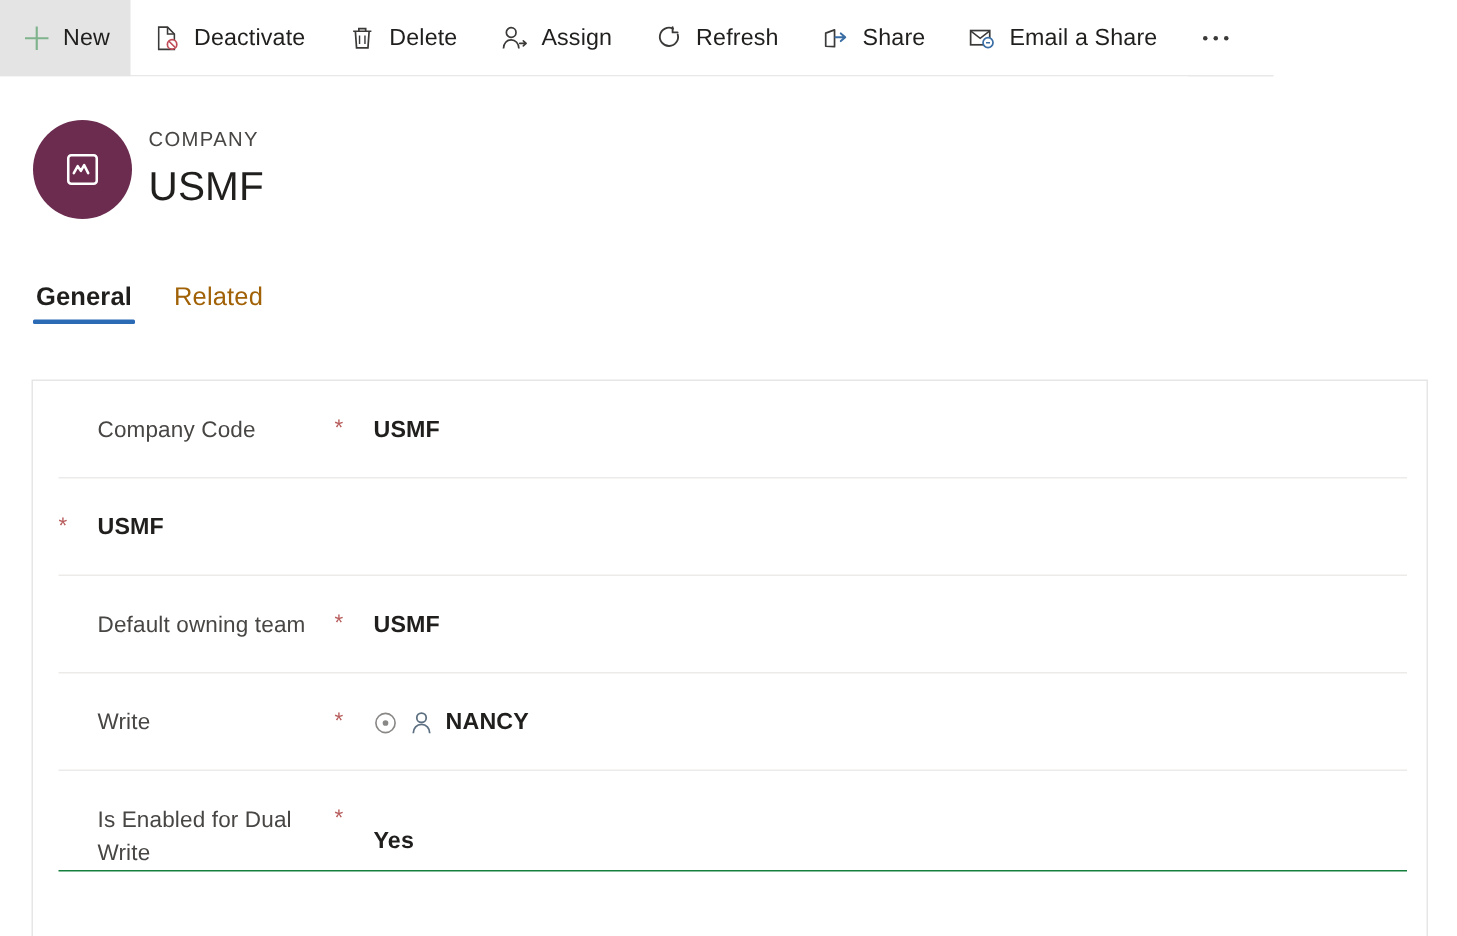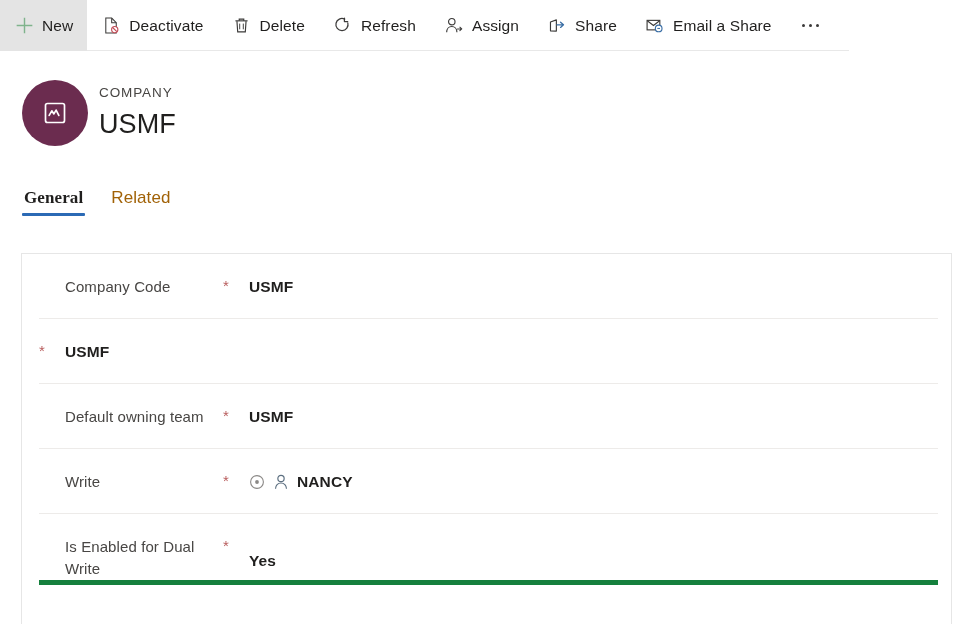--- a/index.html
+++ b/index.html
@@ -124,21 +124,20 @@
     font-family: "Liberation Sans", sans-serif;
   }
   .tab-label {
     font-size: 17px;
     color: #a16207;
     letter-spacing: 0.1px;
   }
   .tab.active .tab-label {
     color: #201f1e;
     font-weight: 600;
-    font-family: Liberation Serif, serif;
   }
   .tab.active::after {
     content: "";
     position: absolute;
     left: 0; right: 0; bottom: 2px;
     height: 3px;
     background: #2b6ab5;
     border-radius: 1px;
   }
 
@@ -156,21 +155,21 @@
     left: 17px; top: 0;
     right: 13px;
   }
   .form-row {
     display: flex;
     align-items: flex-start;
     min-height: 65px;
     border-bottom: 1px solid #edebe9;
     padding-top: 22px;
   }
-  .form-row:last-child { border-bottom: 5px solid #15803d; }
+  .form-row:last-child { border-bottom: 1px solid #15803d; }
   .field-label {
     width: 184px;
     flex: 0 0 184px;
     font-size: 15px;
     color: #484644;
     line-height: 22px;
     padding-left: 26px;
     letter-spacing: 0.1px;
   }
   .field-required {
@@ -238,36 +237,36 @@
           <path d="M5.2 5.4l.8 11.3h8l.8-11.3" fill="none" stroke="#3b3a39" stroke-width="1.2"></path>
           <path d="M8.1 8v6M11.9 8v6" stroke="#3b3a39" stroke-width="1"></path>
         </svg>
       </span>
       <span class="cmd-label">Delete</span>
     </div>
 
     <div class="cmd-btn">
       <span class="cmd-icon">
         <svg width="19" height="19" viewBox="0 0 20 20" aria-hidden="true">
-          <path d="M15.6 7.3A6.4 6.4 0 1 1 12.3 3.3" fill="none" stroke="#3b3a39" stroke-width="1.3" stroke-linecap="round"></path>
-          <path d="M12 2.3v3.6h3.5" fill="none" stroke="#3b3a39" stroke-width="1.3" stroke-linecap="round" stroke-linejoin="round"></path>
-        </svg>
-      </span>
-      <span class="cmd-label">Refresh</span>
-    </div>
-
-    <div class="cmd-btn">
-      <span class="cmd-icon">
-        <svg width="19" height="19" viewBox="0 0 20 20" aria-hidden="true">
           <circle cx="8.2" cy="6" r="3.4" fill="none" stroke="#3b3a39" stroke-width="1.2"></circle>
           <path d="M2.8 17.2c0-3.6 2.4-6.1 5.4-6.1s5.4 2.5 5.4 6.1" fill="none" stroke="#3b3a39" stroke-width="1.2"></path>
           <path d="M14.2 13.6h4.3M16.7 11.8l2 1.8-2 1.8" fill="none" stroke="#3b3a39" stroke-width="1.1" stroke-linecap="round" stroke-linejoin="round"></path>
         </svg>
       </span>
       <span class="cmd-label">Assign</span>
+    </div>
+
+    <div class="cmd-btn">
+      <span class="cmd-icon">
+        <svg width="19" height="19" viewBox="0 0 20 20" aria-hidden="true">
+          <path d="M15.6 7.3A6.4 6.4 0 1 1 12.3 3.3" fill="none" stroke="#3b3a39" stroke-width="1.3" stroke-linecap="round"></path>
+          <path d="M12 2.3v3.6h3.5" fill="none" stroke="#3b3a39" stroke-width="1.3" stroke-linecap="round" stroke-linejoin="round"></path>
+        </svg>
+      </span>
+      <span class="cmd-label">Refresh</span>
     </div>
 
     <div class="cmd-btn">
       <span class="cmd-icon">
         <svg width="19" height="19" viewBox="0 0 20 20" aria-hidden="true">
           <path d="M2.6 15.6V6.4l6.2-2.3v11.8z" fill="none" stroke="#3b3a39" stroke-width="1.2" stroke-linejoin="round"></path>
           <path d="M9.4 9.3h6.1M13.2 6.6l3.1 2.7-3.1 2.7" fill="none" stroke="#3a6ea5" stroke-width="1.4" stroke-linecap="round" stroke-linejoin="round"></path>
         </svg>
       </span>
       <span class="cmd-label">Share</span>

